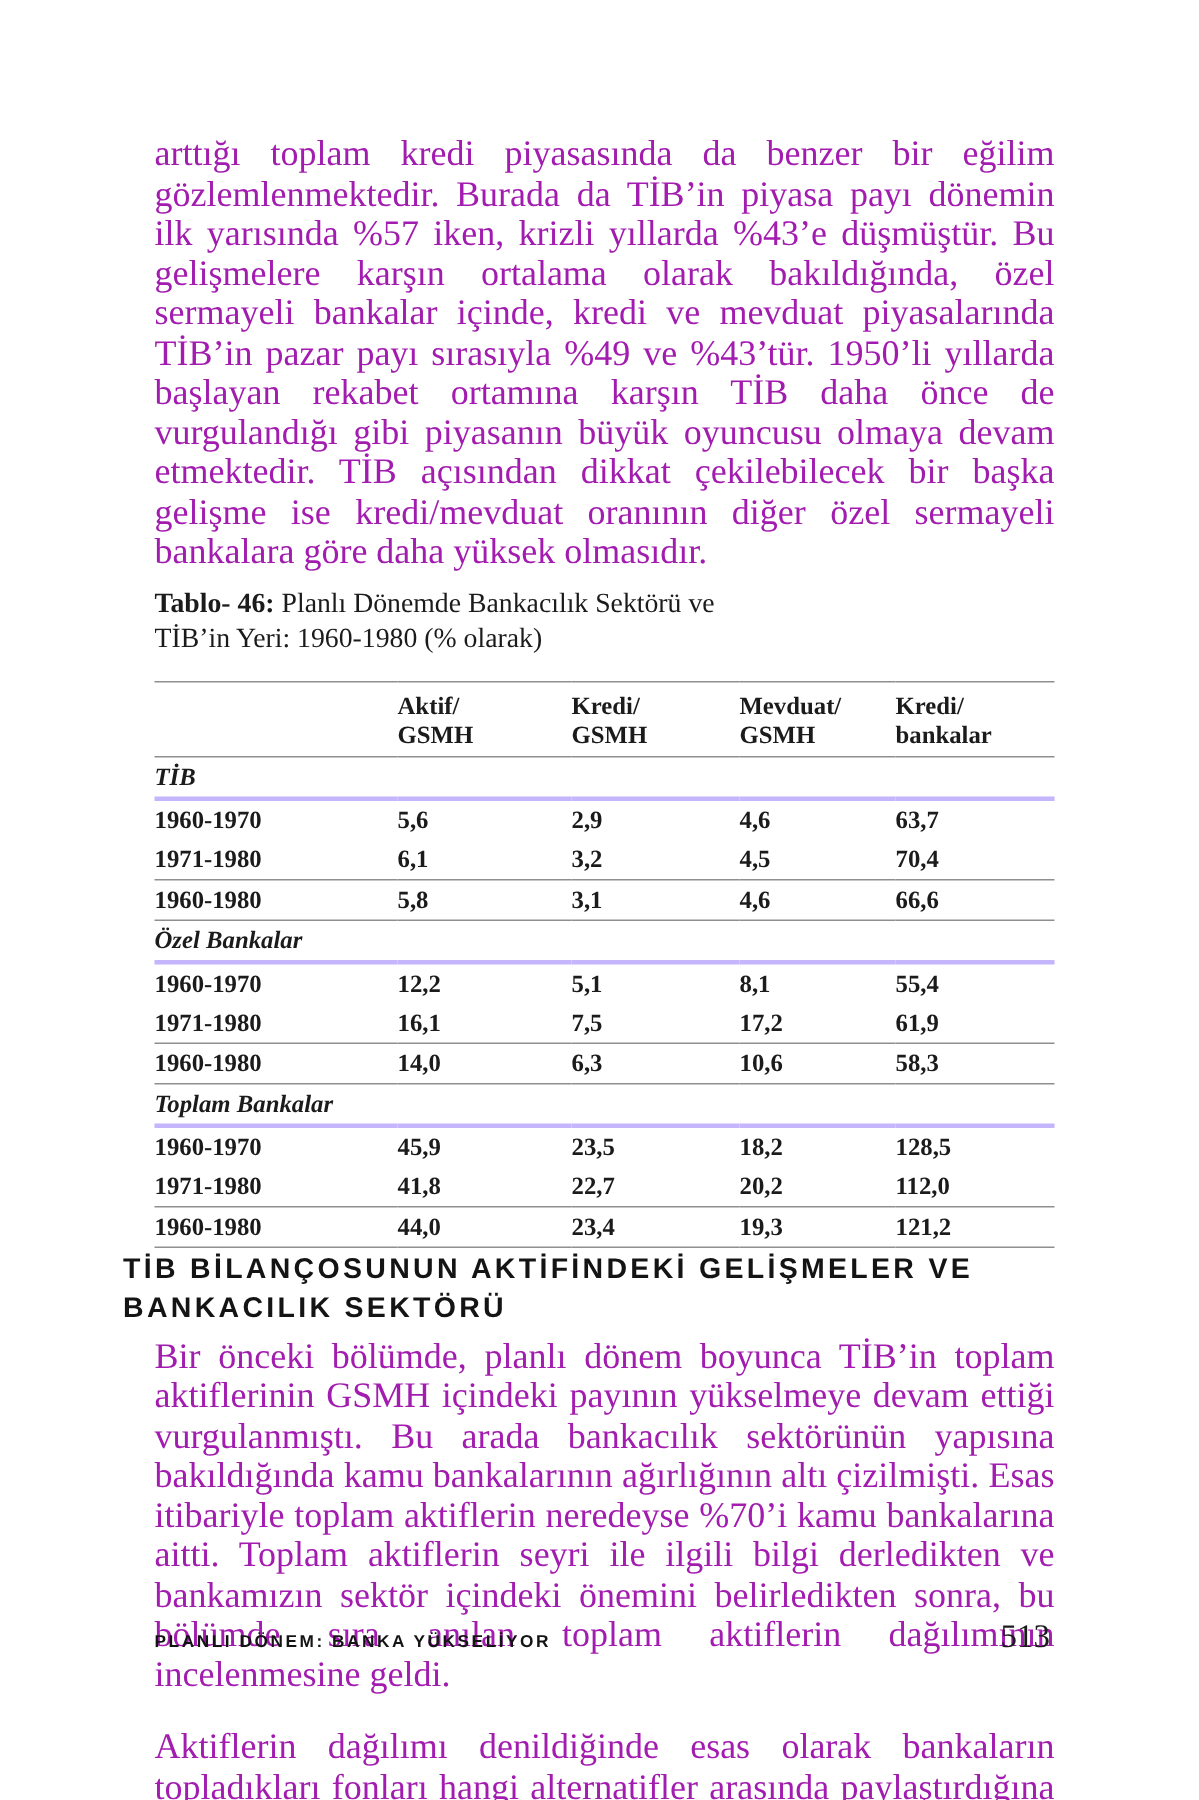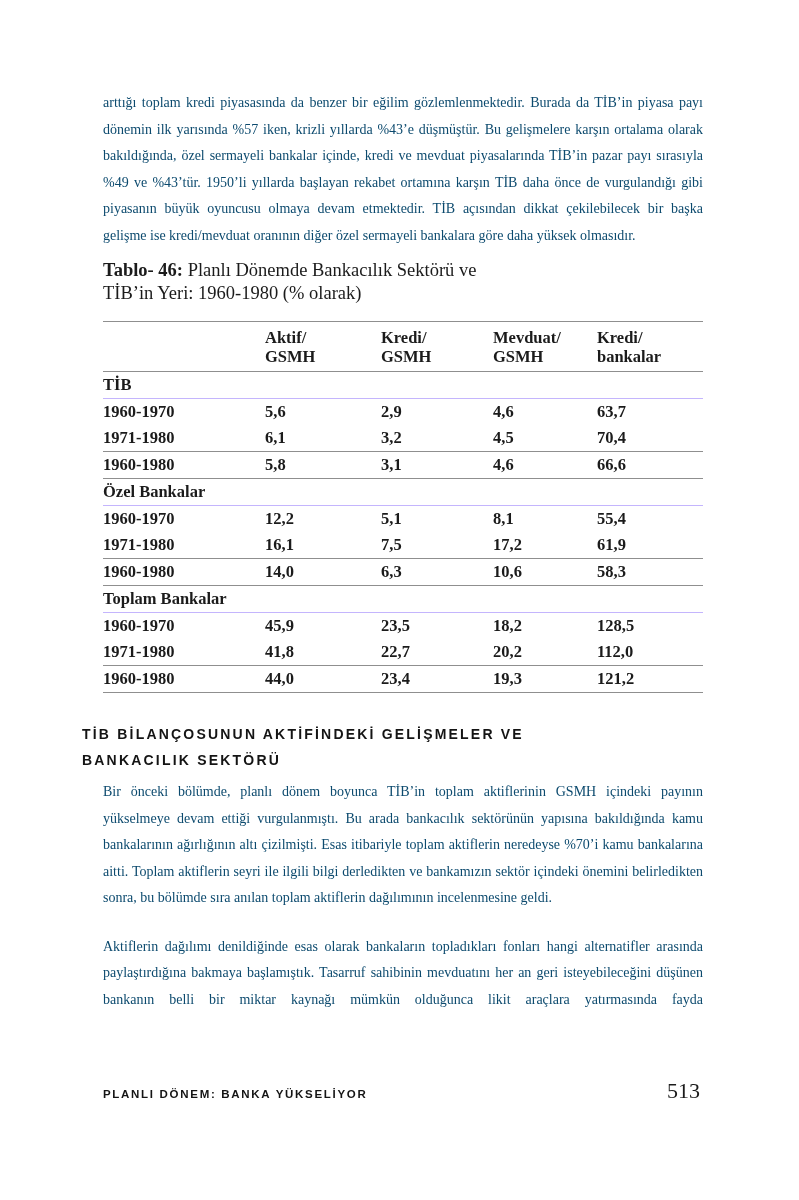--- a/index.html
+++ b/index.html
@@ -10,24 +10,24 @@
     color:#1b1b1b;
     font-family:"Liberation Serif","DejaVu Serif",serif;
     overflow:hidden;
   }
   .content{
     position:absolute;
     left:103px;top:90px;width:600px;
   }
   p{margin:0;}
   .bodytext{
-    font-size:14px;
+    font-size:24px;
     line-height:26.5px;
     text-align:justify;
-    color:#0c4a6e;
+    color:#a21caf;
   }
   .cont-justify{text-align-last:justify;}
   .table-title{
     margin-top:10px;
     font-size:18.5px;
     line-height:23px;
   }
   .table-title .tline{display:block;}
   .table-title b{font-weight:bold;}
   table.banktable{
@@ -45,36 +45,37 @@
     padding:3px 0 3px 0;
   }
   tr.colhead th{
     border-bottom:1px solid #8f8f8f;
     padding:6px 0 5px 0;
     line-height:19px;
   }
   tr.colhead .hl{display:block;}
   tr.section td{
     font-weight:bold;
-    border-bottom:1px solid #c4b5fd;
+    border-bottom:3px solid #c4b5fd;
+    font-style:italic;
   }
   tr.summary td{
     border-top:1px solid #8f8f8f;
     border-bottom:1px solid #8f8f8f;
   }
   .source{
     margin-top:2px;
     font-size:14.5px;
     line-height:18px;
   }
   .section-heading{
-    margin:28px 0 0 -21px;
+    margin:2px 0 0 -21px;
     font-family:"Liberation Sans","DejaVu Sans",sans-serif;
     font-weight:bold;
-    font-size:14px;
+    font-size:19px;
     line-height:26px;
     letter-spacing:2.2px;
     color:#141414;
   }
   .section-heading .hline{display:block;}
   .p-after-heading{margin-top:6px;}
   .p-spaced{margin-top:22px;}
   .footer{
     position:absolute;
     left:103px;right:99px;top:1078px;

